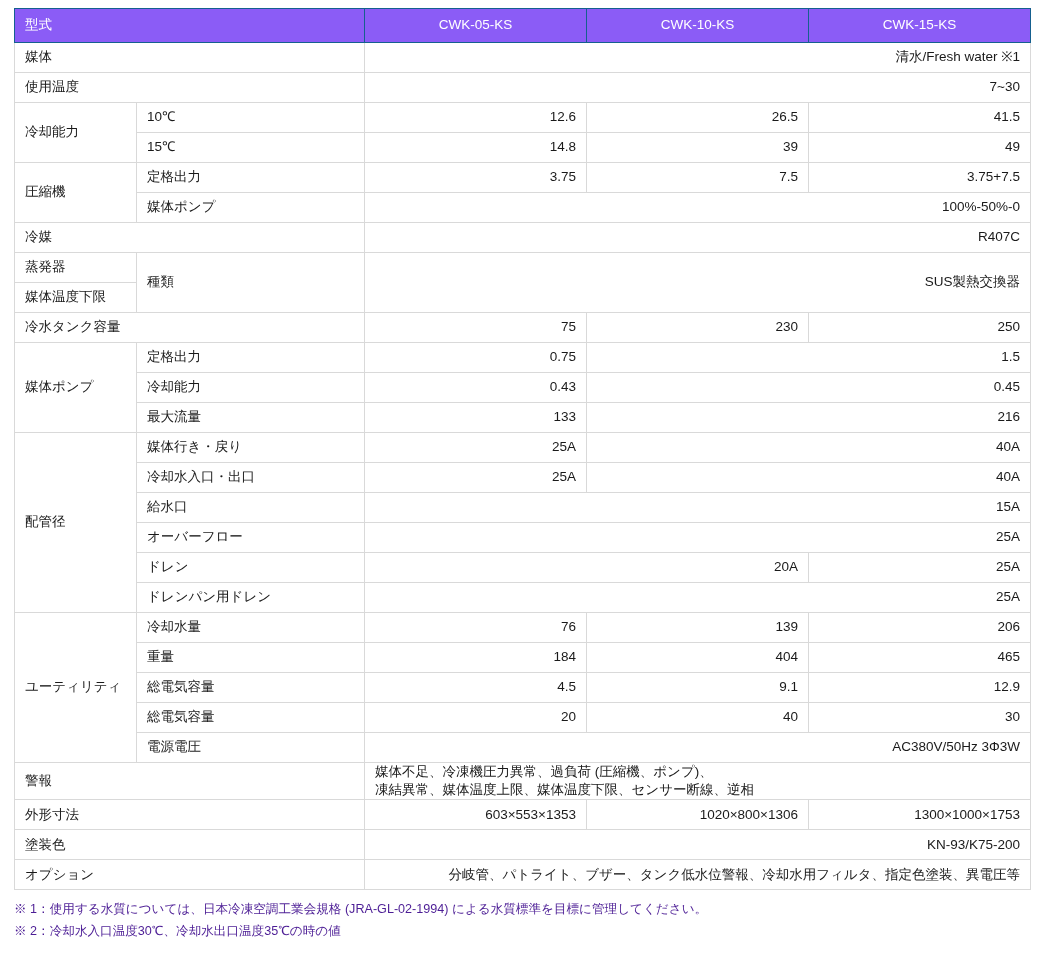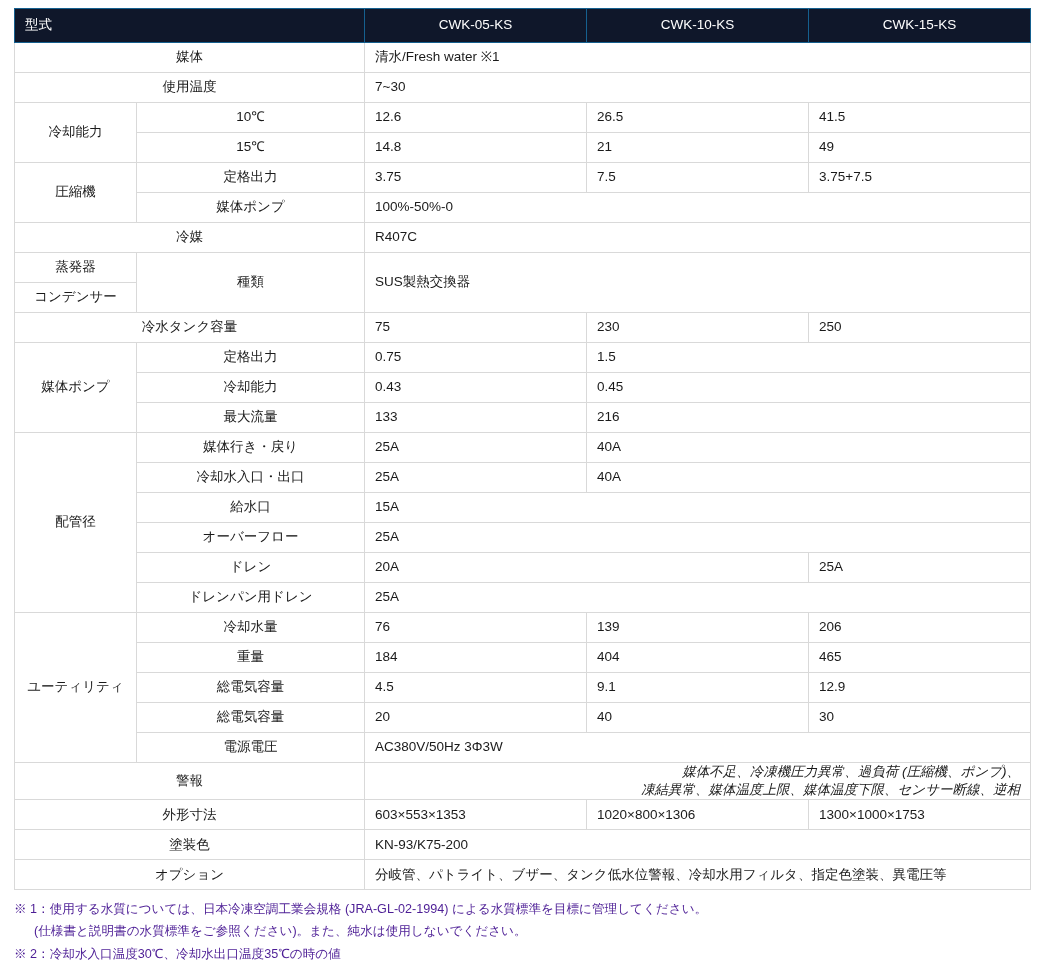--- a/index.html
+++ b/index.html
@@ -30,44 +30,43 @@
   table.spec col.c-v { width: 222px; }
   table.spec td, table.spec th {
     border: 1px solid #d9d9d9;
     padding: 0 10px;
     height: 29px;
     line-height: 1.35;
     vertical-align: middle;
     font-weight: normal;
   }
   table.spec thead th {
-    background: #0f172a;
+    background: #8b5cf6;
     color: #ffffff;
     border: 1px solid #15608f;
     text-align: center;
     height: 33px;
     font-size: 13.5px;
   }
   table.spec thead th.head-left {
     text-align: left;
   }
   td.lab {
-    text-align: center;
+    text-align: left;
   }
   td.val {
-    text-align: left;
+    text-align: right;
   }
   td.tall {
     height: 38px;
   }
   .alarm-cell {
-    text-align: right;
+    text-align: left;
     line-height: 1.55;
     padding: 7px 10px;
-    font-style: italic;
   }
   .notes {
     margin-top: 8px;
     font-size: 12.6px;
     line-height: 1.75;
     color: #4c1d95;
   }
   .notes .note-indent {
     padding-left: 20px;
   }
@@ -113,21 +112,21 @@
       <tr>
         <td class="lab" rowspan="2">冷却能力</td>
         <td class="lab">10℃</td>
         <td class="val">12.6</td>
         <td class="val">26.5</td>
         <td class="val">41.5</td>
       </tr>
       <tr>
         <td class="lab">15℃</td>
         <td class="val">14.8</td>
-        <td class="val">21</td>
+        <td class="val">39</td>
         <td class="val">49</td>
       </tr>
 
       <tr>
         <td class="lab" rowspan="2">圧縮機</td>
         <td class="lab">定格出力</td>
         <td class="val">3.75</td>
         <td class="val">7.5</td>
         <td class="val">3.75+7.5</td>
       </tr>
@@ -140,21 +139,21 @@
         <td class="lab" colspan="2">冷媒</td>
         <td class="val" colspan="3">R407C</td>
       </tr>
 
       <tr>
         <td class="lab tall">蒸発器</td>
         <td class="lab tall" rowspan="2">種類</td>
         <td class="val tall" colspan="3" rowspan="2">SUS製熱交換器</td>
       </tr>
       <tr>
-        <td class="lab tall">コンデンサー</td>
+        <td class="lab tall">媒体温度下限</td>
       </tr>
 
       <tr>
         <td class="lab" colspan="2">冷水タンク容量</td>
         <td class="val">75</td>
         <td class="val">230</td>
         <td class="val">250</td>
       </tr>
 
       <tr>
@@ -256,17 +255,16 @@
       <tr>
         <td class="lab tall" colspan="2">オプション</td>
         <td class="val tall" colspan="3">分岐管、パトライト、ブザー、タンク低水位警報、冷却水用フィルタ、指定色塗装、異電圧等</td>
       </tr>
 
     </tbody>
   </table>
 
   <div class="notes">
     <div>※ 1：使用する水質については、日本冷凍空調工業会規格 (JRA-GL-02-1994) による水質標準を目標に管理してください。</div>
-    <div class="note-indent">(仕様書と説明書の水質標準をご参照ください)。また、純水は使用しないでください。</div>
     <div>※ 2：冷却水入口温度30℃、冷却水出口温度35℃の時の値</div>
   </div>
 
 </div>
 
 </body></html>

